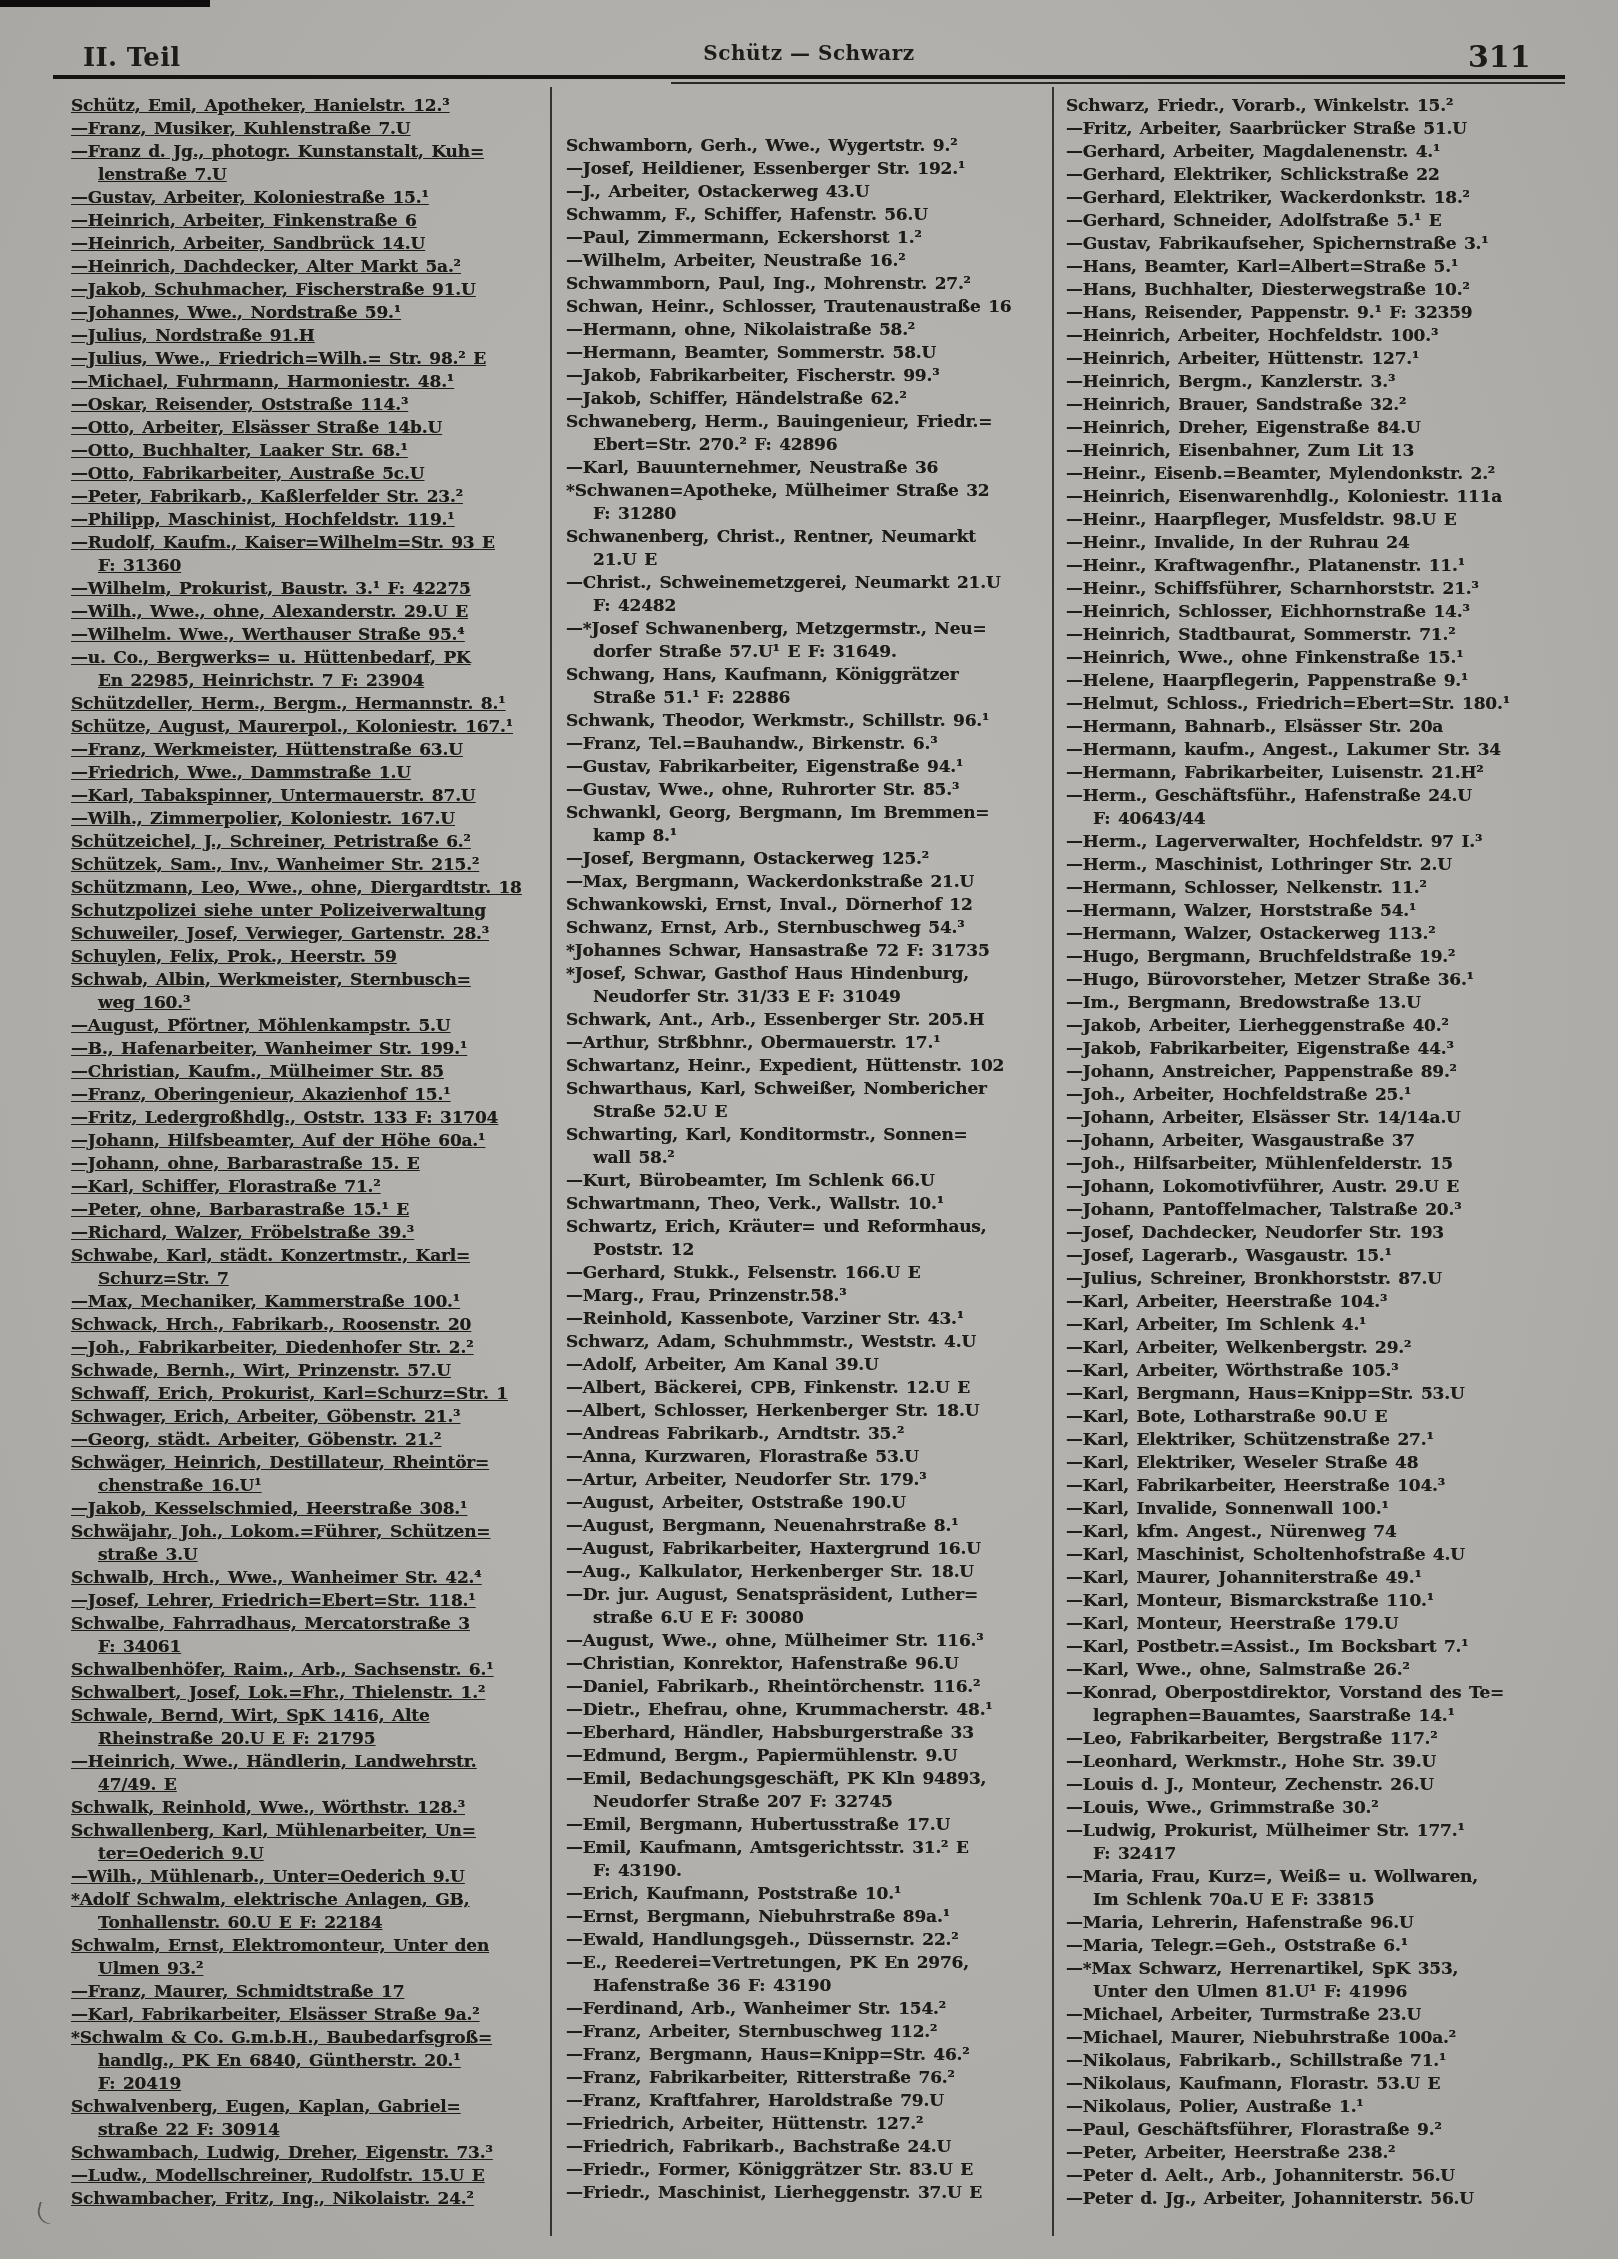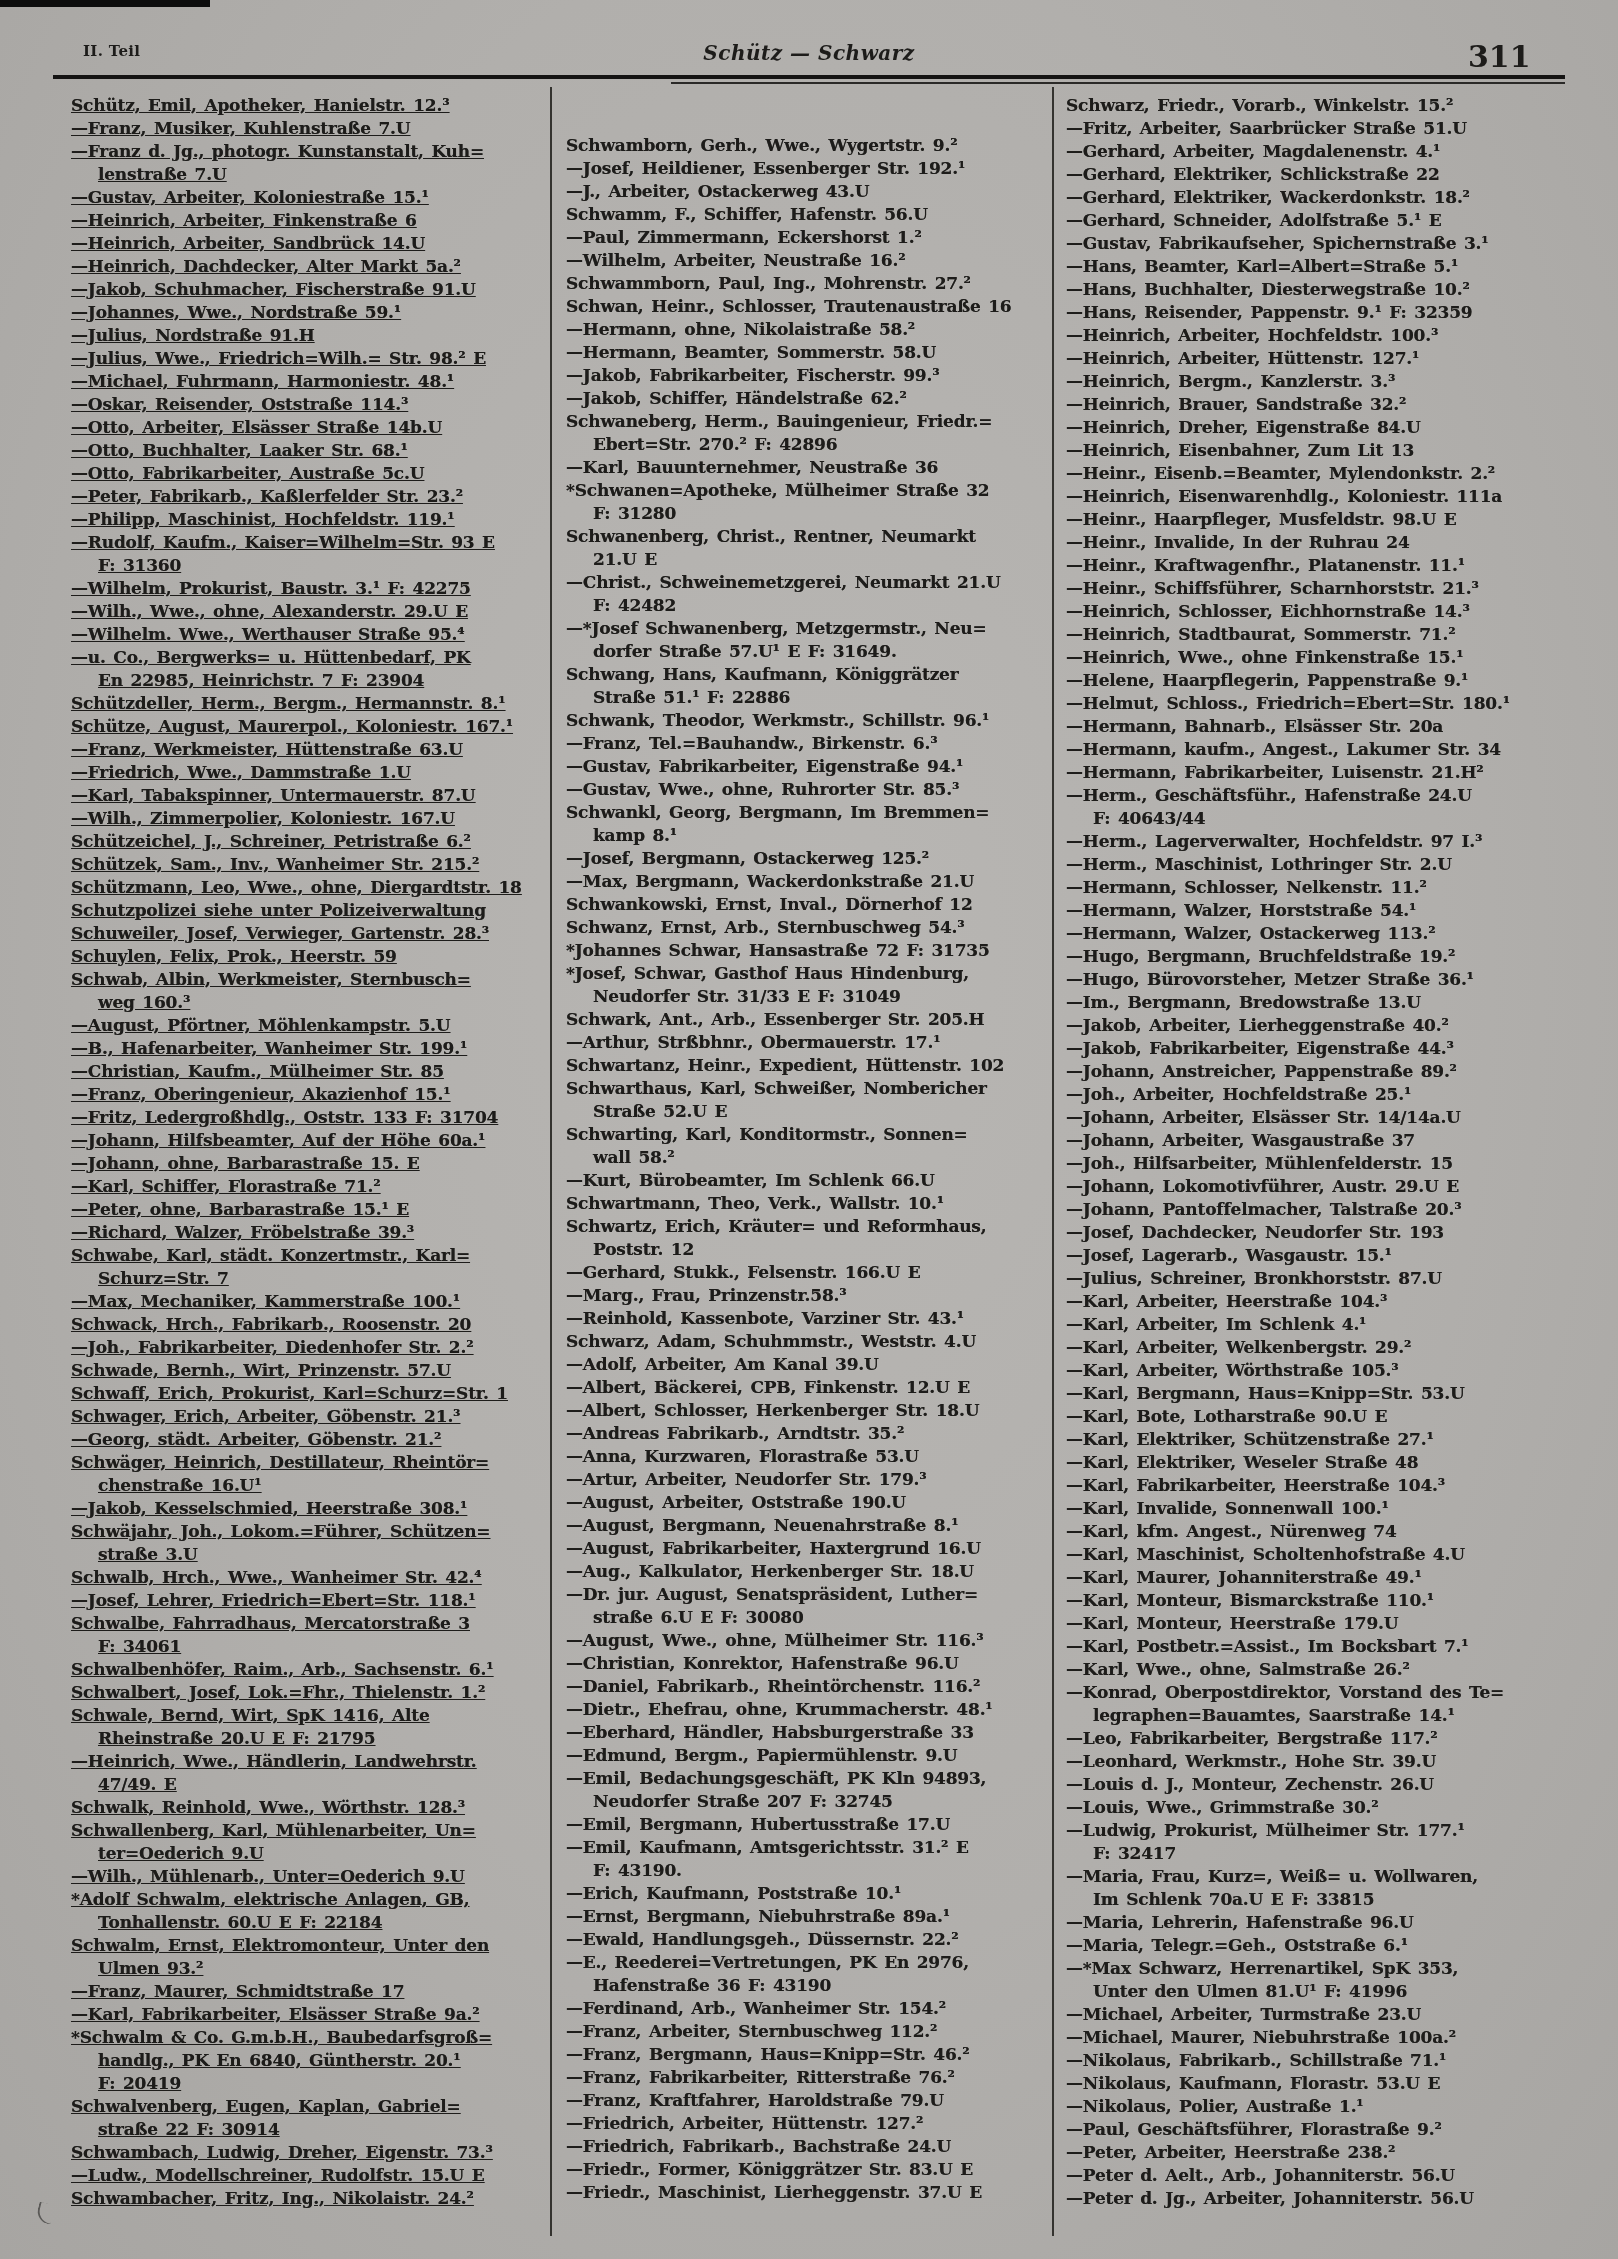--- a/index.html
+++ b/index.html
@@ -16,22 +16,22 @@
   }
   
   .scan-bar-top-right{position:absolute;top:0;left:628;width:1048;height:12.6px;background:#0b0b0b;}
   .scan-bar-top-left{position:absolute;top:0;left:0;width:210px;height:6.8px;background:#0d0d0d;}
   .scan-smudge-bottom-left{
     position:absolute;left:37px;top:2203px;width:13.5px;height:19.3px;
     border-left:2.9px solid #3a3937;border-bottom:1.9px solid #3a3937;
     border-radius:0 0 0 13.5px;transform:rotate(14deg);opacity:.7;
   }
   
-  .hdr-left{position:absolute;top:42px;left:83px;font-size:15px;letter-spacing:0.3px;}
-  .hdr-center{position:absolute;top:41px;left:0;width:1618px;text-align:center;font-size:20px;letter-spacing:0.5px;font-style:italic;}
+  .hdr-left{position:absolute;top:42px;left:83px;font-size:26px;letter-spacing:0.3px;}
+  .hdr-center{position:absolute;top:41px;left:0;width:1618px;text-align:center;font-size:20px;letter-spacing:0.5px;}
   .hdr-right{position:absolute;top:39px;left:1468px;width:93px;text-align:left;font-size:30px;}
   .rule-main{position:absolute;top:75px;left:53px;width:1512px;height:3.9px;background:#151413;}
   .rule-thin{position:absolute;top:82px;left:671px;width:894px;height:1.9px;background:#2a2927;}
   
   .vsep{position:absolute;top:87px;width:1.9px;height:2149px;background:#34332f;}
   .vsep.s1{left:550px;}
   .vsep.s2{left:1052px;}
   
   .col{position:absolute;top:94px;font-size:17px;line-height:23px;}
   .col.c1{left:71px;width:475px;text-decoration:underline;}

